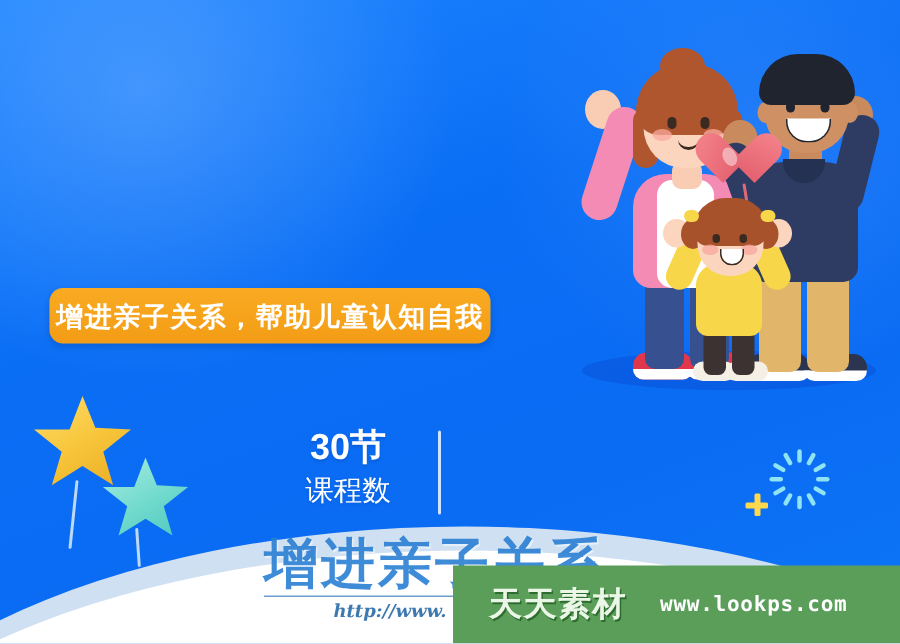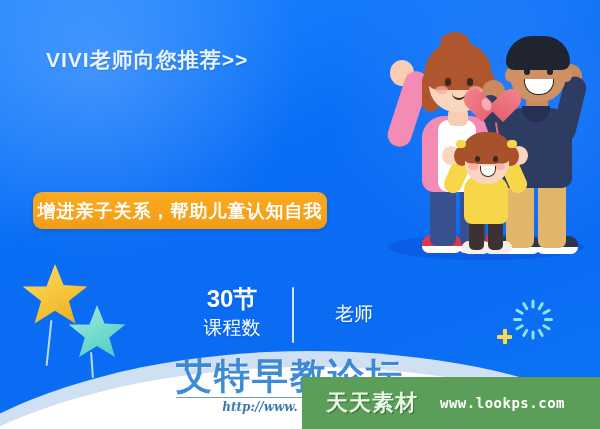--- a/index.html
+++ b/index.html
@@ -332,39 +332,37 @@
     <div class="c-hair"></div>
     <div class="c-tieL"></div>
     <div class="c-tieR"></div>
     <div class="c-eyeL"></div>
     <div class="c-eyeR"></div>
     <div class="c-blushL"></div>
     <div class="c-blushR"></div>
     <div class="c-mouth"></div>
   </div>
 
-  <div class="kicker">VIVI老师向您推荐&gt;&gt;</div>
 
   <div class="sub-pill">
     <span>增进亲子关系，帮助儿童认知自我</span>
   </div>
 
   <div class="stats">
     <div class="stat">
       <span class="big">30节</span>
       <span class="small">课程数</span>
     </div>
     <div class="stat-div"></div>
     <div class="stat">
-      <span class="small">老师</span>
     </div>
   </div>
 
   <div class="wm-blue">
-    <div class="wm-b-main">艾特早教论坛</div>
+    <div class="wm-b-main">增进亲子关系</div>
     <div class="wm-b-sub">http://www.</div>
   </div>
 
   <div class="wm-green">
     <span class="wm-cn">天天素材</span>
     <span class="wm-url">www.lookps.com</span>
   </div>
 
 </div>
 

